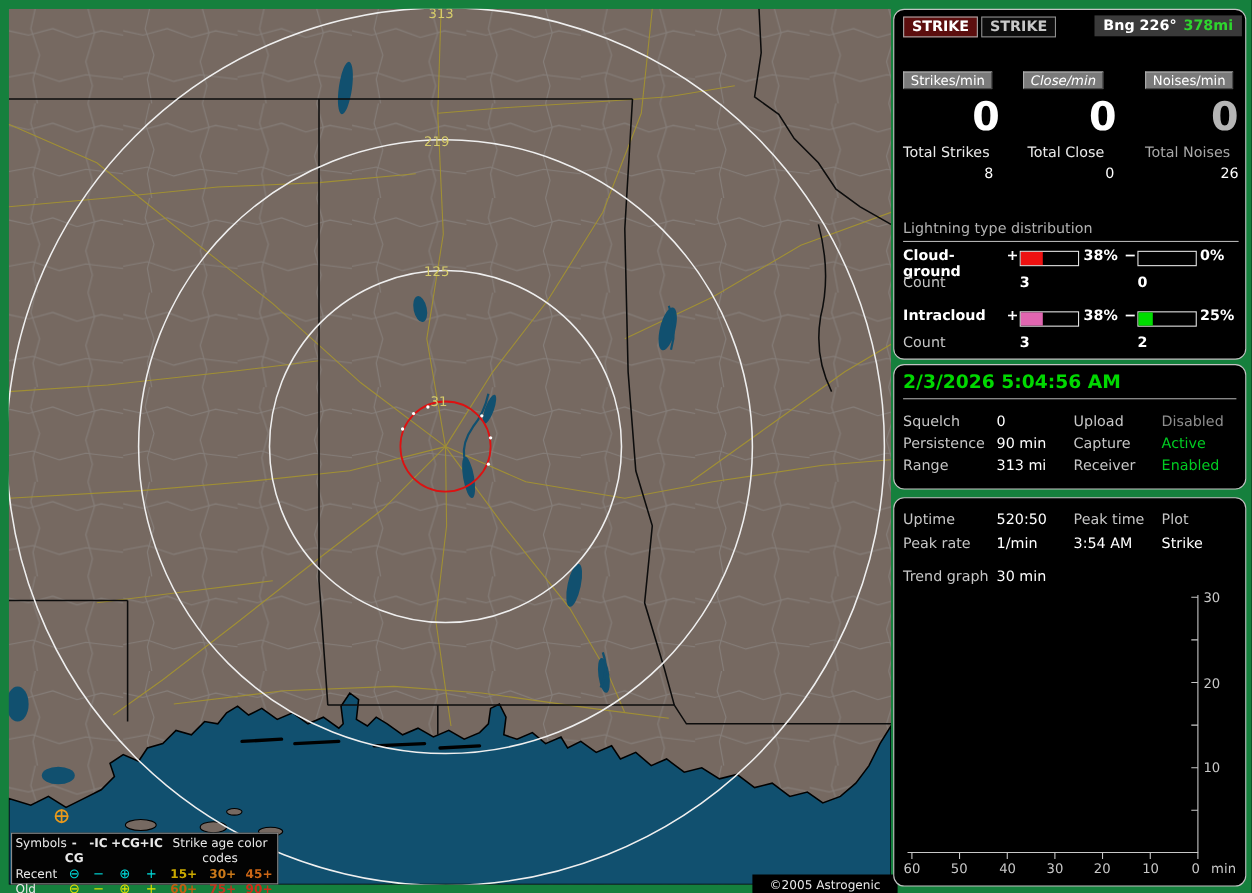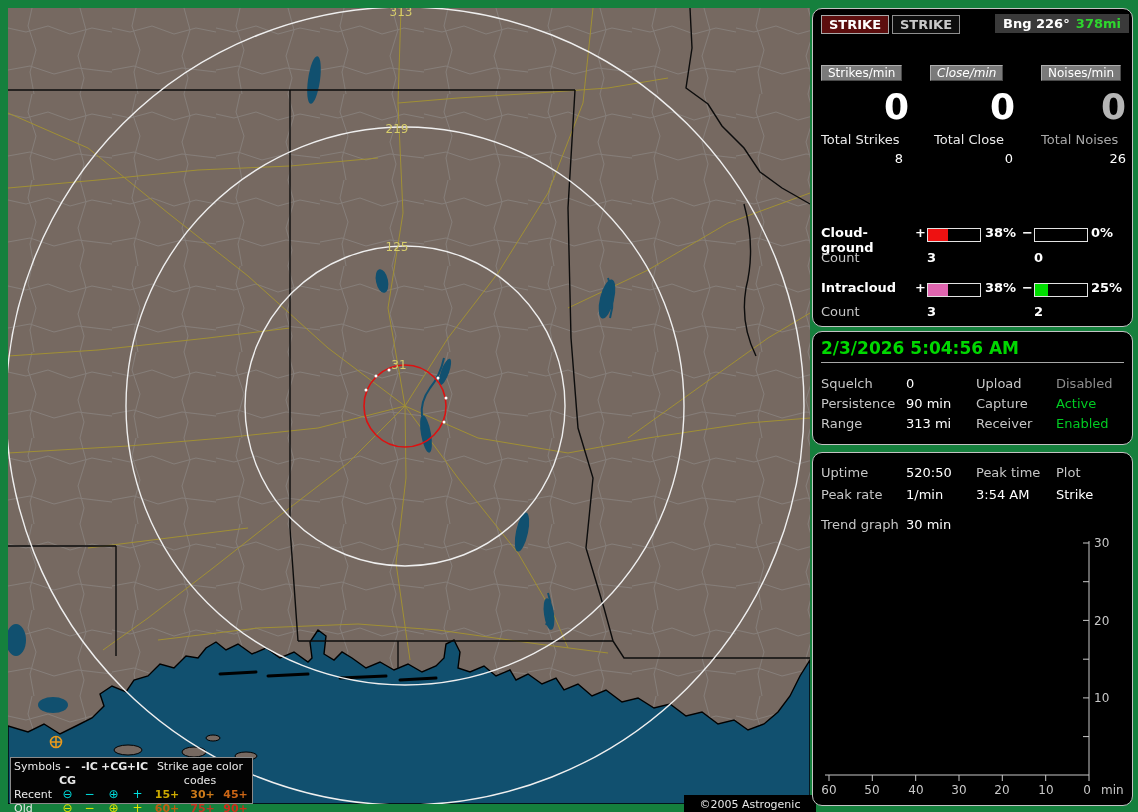--- a/index.html
+++ b/index.html
@@ -211,20 +211,21 @@
       <div class="abs" style="left: 5px; top: 123px; width: 82px; color: rgb(234, 234, 234);">Total Close</div>
       <div class="abs tright" style="left:0;top:142px;width:84px;">0</div>
     </div>
     <div class="col" style="left:226px;width:87px;">
       <span class="minBtn abs" style="left:2px;top:56px;">Noises/min</span>
       <div class="bigZero abs" style="left: 0px; top: 80px; width: 87px; color: rgb(181, 181, 181);">0</div>
       <div class="abs" style="left: 2px; top: 123px; width: 85px; color: rgb(168, 168, 168);">Total Noises</div>
       <div class="abs tright" style="left:0;top:142px;width:87px;">26</div>
     </div>
 
+    <div class="abs distTitle" style="left:8px;top:192px;width:305px;">Lightning type distribution</div>
 
     <div class="abs bold" style="left:8px;top:216px;width:96px;">Cloud-ground</div>
     <div class="abs bold" style="left:102px;top:216px;">+</div>
     <div class="bar" style="left:114px;top:219px;">
         <div style="width: 38%; background: rgb(238, 17, 17);"></div>
       </div>
     <div class="abs bold" style="left:172px;top:216px;">38%</div>
     <div class="abs bold" style="left:209px;top:216px;">−</div>
     <div class="bar" style="left:221px;top:219px;">
         <div style="width: 0%; background: rgb(0, 204, 0);"></div>

